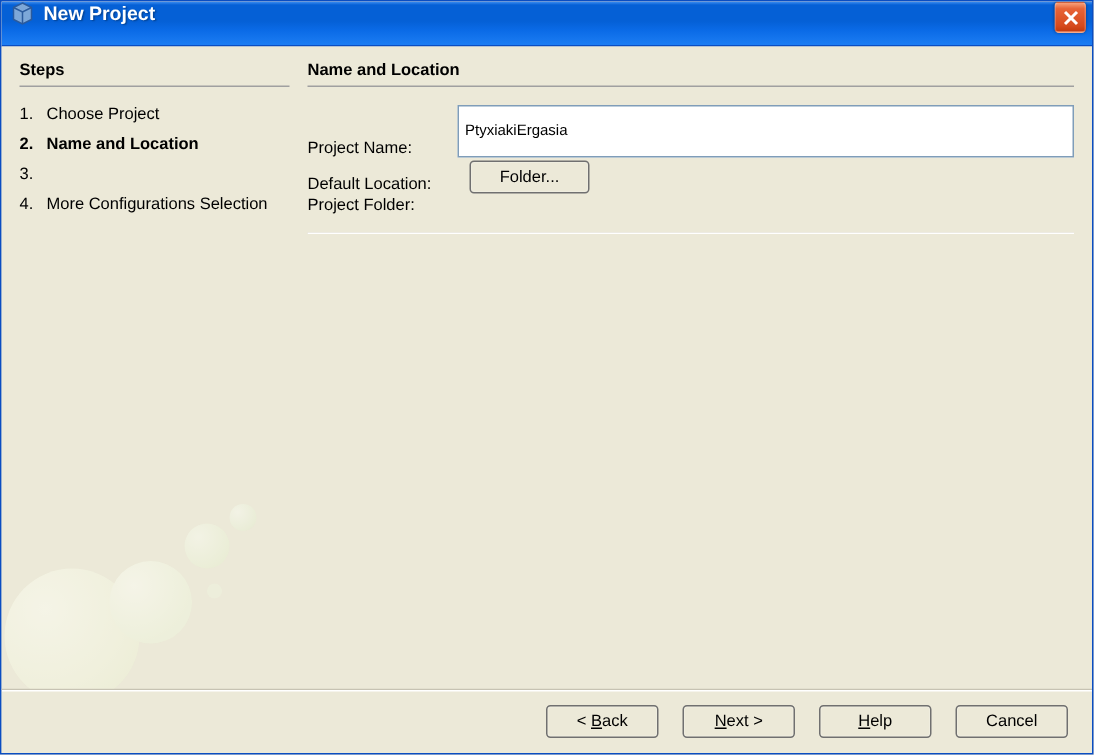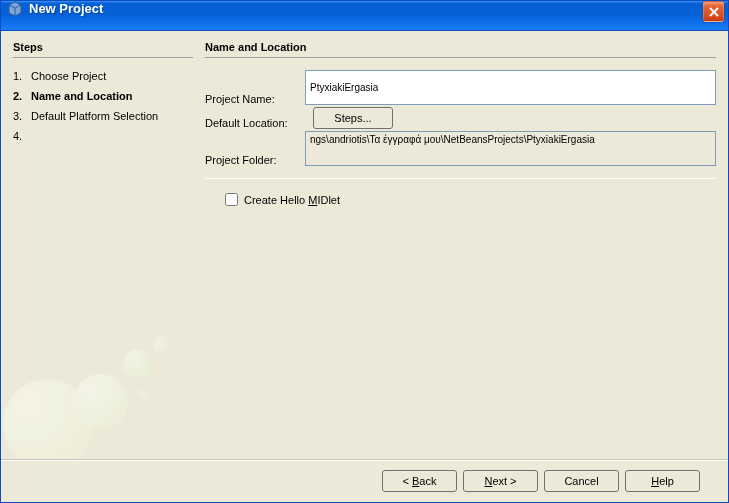--- a/index.html
+++ b/index.html
@@ -145,24 +145,24 @@
     margin-bottom:14px;
   }
   .chk-row input[type=checkbox] {
     width:13px; height:13px; margin:0 6px 0 0;
   }
   .chk-row .u { text-decoration:underline; }
   
   .footer {
     border-top:1px solid #c7c3b3;
     box-shadow: inset 0 1px 0 #fff;
-    padding:10px 28px;
+    padding:10px 16px;
     display:flex;
     justify-content:flex-end;
-    gap:6px;
+    gap:16px;
     background:#ece9d8;
   }
   .footer .btn { min-width:75px; }
   .btn .u { text-decoration:underline; }
 </style>
 </head>
 <body>
 
 <div class="titlebar">
   <span class="cube">
@@ -189,24 +189,24 @@
         <li>
           <span class="num">1.</span>
           <span>Choose Project</span>
         </li>
         <li class="current">
           <span class="num">2.</span>
           <span>Name and Location</span>
         </li>
         <li>
           <span class="num">3.</span>
-          <span>Default Platform Selection</span>
         </li>
         <li>
           <span class="num">4.</span>
+          <span>More Configurations Selection</span>
         </li>
       </ol>
 
     <div class="bubbles">
       <div class="b" style="width:90px;height:90px;left:0;bottom:0;background:radial-gradient(circle at 30% 30%, #fdfff4 0%, #f3f7e0 60%, #e9f0cf 100%);"></div>
       <div class="b" style="width:55px;height:55px;left:70px;bottom:40px;background:radial-gradient(circle at 30% 30%, #fdfff6 0%, #eef6dd 70%);"></div>
       <div class="b" style="width:30px;height:30px;left:120px;bottom:90px;background:radial-gradient(circle at 30% 30%, #f8fcf0 0%, #e7f1d2 80%);"></div>
       <div class="b" style="width:18px;height:18px;left:150px;bottom:115px;background:radial-gradient(circle at 30% 30%, #f8fcf2 0%, #e5efd2 80%);"></div>
       <div class="b" style="width:10px;height:10px;left:135px;bottom:70px;background:#eef4de;"></div>
     </div>
@@ -216,45 +216,38 @@
     <div class="heading">Name and Location</div>
 
     <div class="form-rows">
       <div class="form-row">
         <div class="lbl">Project Name:</div>
         <input type="text" class="txt" value="PtyxiakiErgasia" style="">
       </div>
 
       <div class="form-row">
         <div class="lbl">Default Location:</div>
-        <button class="btn browse-btn">Steps...</button>
+        <button class="btn browse-btn">Folder...</button>
       </div>
 
       <div class="form-row">
         <div class="lbl">Project Folder:</div>
-        <div class="txt readonly">ngs\andriotis\Τα έγγραφά μου\NetBeansProjects\PtyxiakiErgasia</div>
       </div>
     </div>
 
     <div class="sep"></div>
 
 
-    <label class="chk-row">
-      <input type="checkbox" style="">
-      <span>
-        <span>Create Hello </span><span class="u">M</span><span>IDlet</span>
-      </span>
-    </label>
   </div>
 </div>
 
 <div class="footer">
   <button class="btn">
     <span>&lt; </span><span class="u">B</span><span>ack</span>
   </button>
   <button class="btn">
     <span></span><span class="u">N</span><span>ext &gt;</span>
   </button>
-  <button class="btn">Cancel</button>
   <button class="btn">
     <span></span><span class="u">H</span><span>elp</span>
   </button>
+  <button class="btn">Cancel</button>
 </div>
 
 </body></html>

